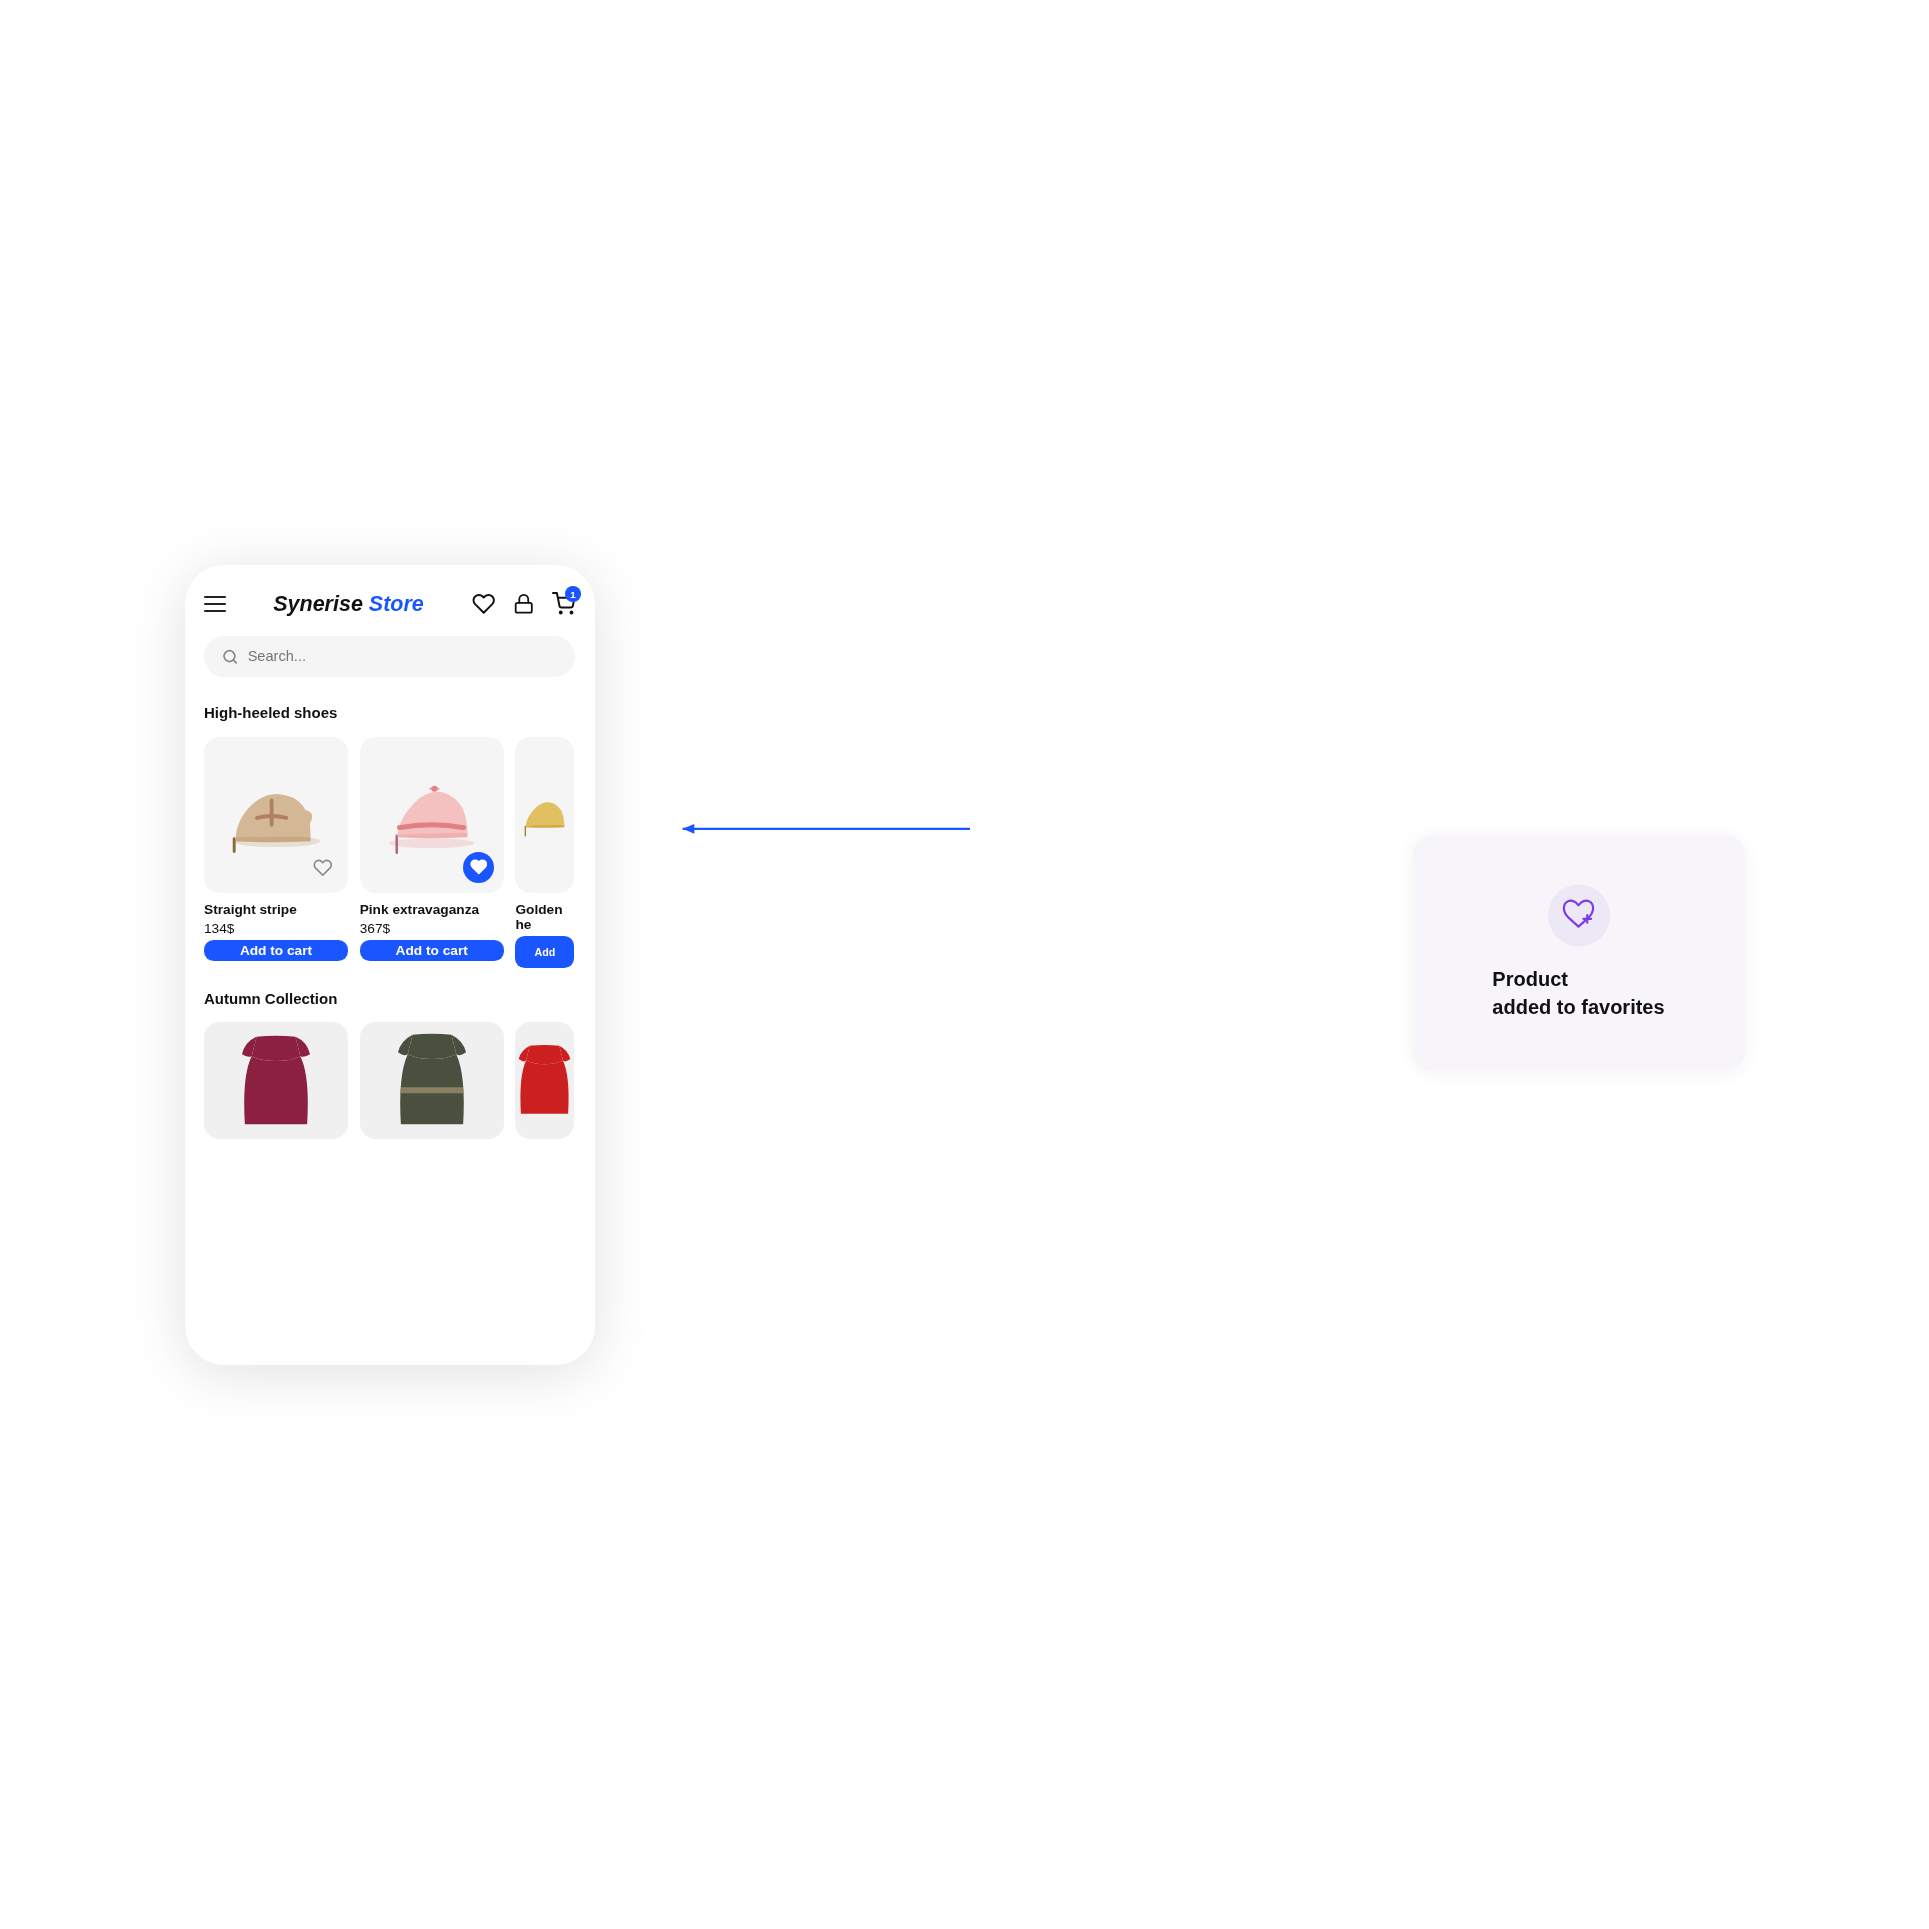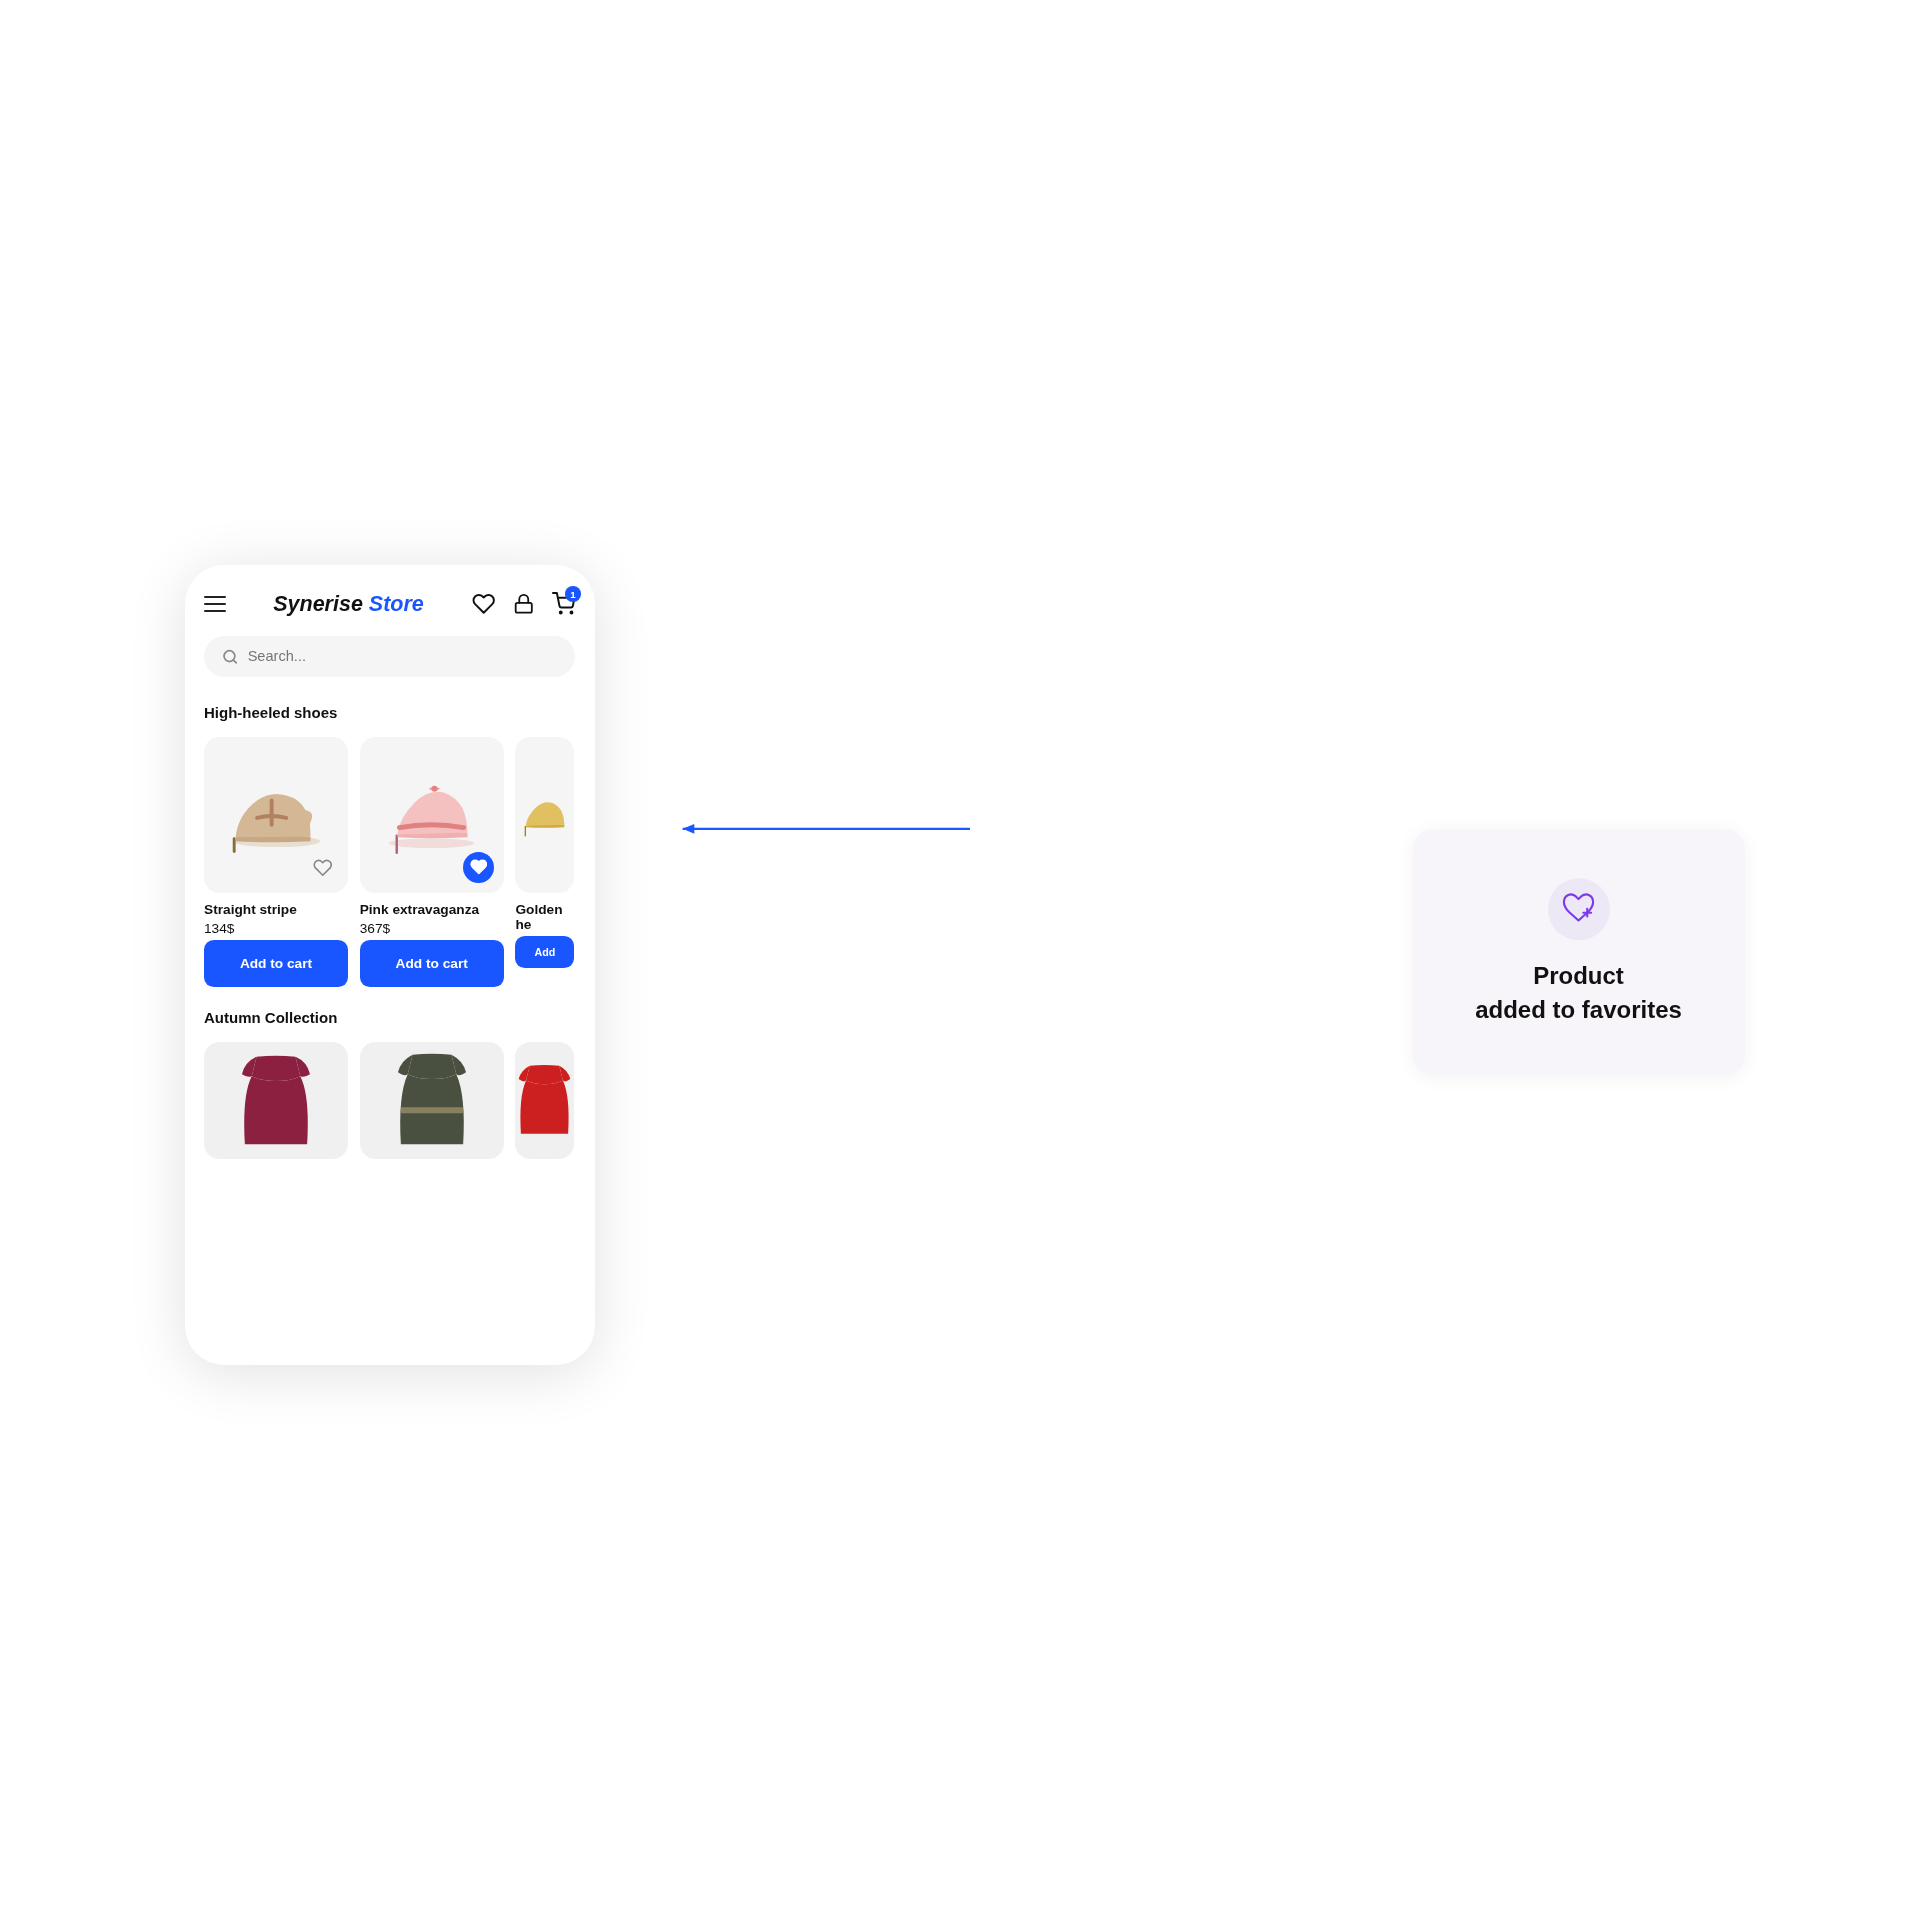--- a/index.html
+++ b/index.html
@@ -191,21 +191,21 @@
       font-weight: 500;
       color: #111;
       margin-bottom: 4px;
     }
 
     .add-to-cart-btn {
       background: #1a56ff;
       color: #fff;
       border: none;
       border-radius: 9.8px;
-      padding: 16px 0;
+      padding: 3px 0;
       width: 100%;
       font-size: 13.7px;
       font-weight: 600;
       cursor: pointer;
       text-align: center;
     }
 
     .partial .product-image-wrapper {
       width: 59px;
     }
@@ -269,24 +269,24 @@
       width: 62px;
       height: 62px;
       background: #ede8f5;
       border-radius: 50%;
       display: flex;
       align-items: center;
       justify-content: center;
     }
 
     .notification-text {
-      font-size: 24px;
+      font-size: 20px;
       font-weight: 700;
       color: #111;
-      text-align: center;
+      text-align: left;
       line-height: 1.4;
     }
 
   </style>
 </head>
 <body>
 
 <div class="scene">
 
   <div class="phone-frame">

